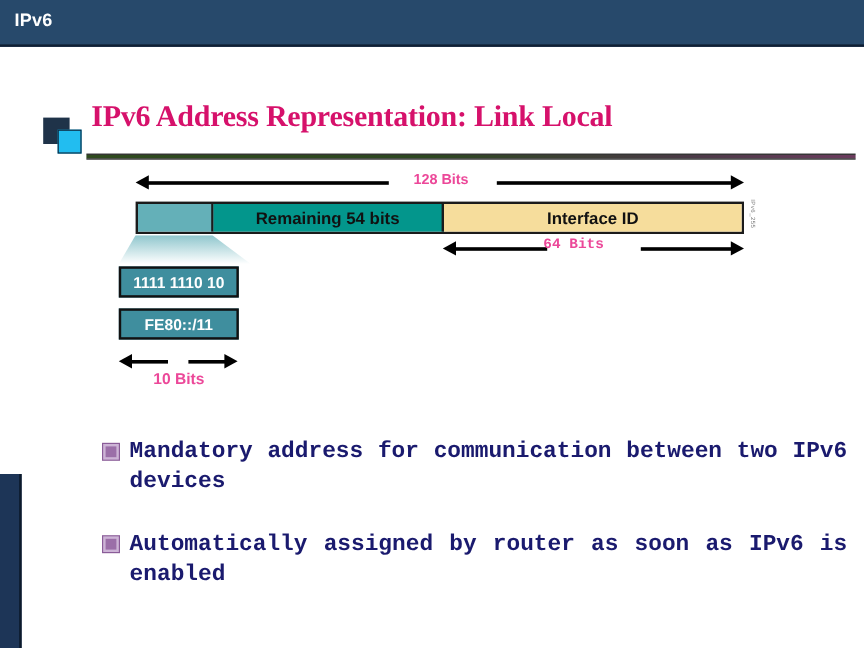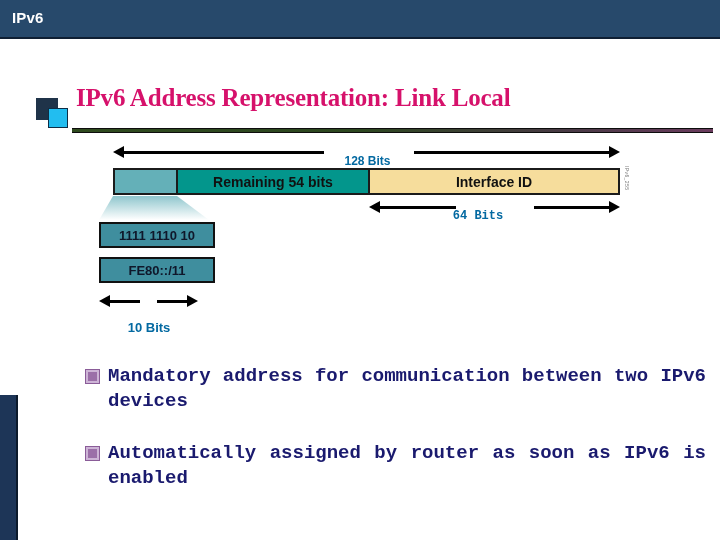--- a/index.html
+++ b/index.html
@@ -127,24 +127,23 @@
     border-top: 6px solid transparent;
     border-bottom: 6px solid transparent;
   }
   .measure .head-l { left: 0; border-right: 11px solid #000000; }
   .measure .head-r { right: 0; border-left: 11px solid #000000; }
   .measure .cap {
     position: absolute;
     top: -1px;
     font-size: 12px;
     font-weight: bold;
-    color: #0369a1;
+    color: #ec4899;
     text-align: center;
     white-space: nowrap;
-    margin-top: 12px;
   }
 
   
   #measure-128 { left: 113px; top: 3px; width: 507px; }
   #measure-128 .line-l { left: 9px; width: 202px; }
   #measure-128 .line-r { right: 9px; width: 197px; }
   #measure-128 .cap { left: 211px; width: 87px; }
 
   
   #measure-64 { left: 369px; top: 58px; width: 251px; }
@@ -217,29 +216,29 @@
     top: 56px;
     width: 110px;
     height: 24px;
   }
   .cone svg { display: block; }
 
   
   .detail-box {
     position: absolute;
     left: 99px;
-    width: 116px;
+    width: 100px;
     height: 26px;
     background: #3f8e9e;
     border: 2px solid #111111;
     box-sizing: border-box;
     display: flex;
     align-items: center;
     justify-content: center;
-    color: #0f172a;
+    color: #ffffff;
     font-size: 13px;
     font-weight: bold;
     white-space: nowrap;
   }
   #box-binary { top: 82px; }
   #box-prefix { top: 117px; }
 
   
   .bullets {
     position: absolute;

